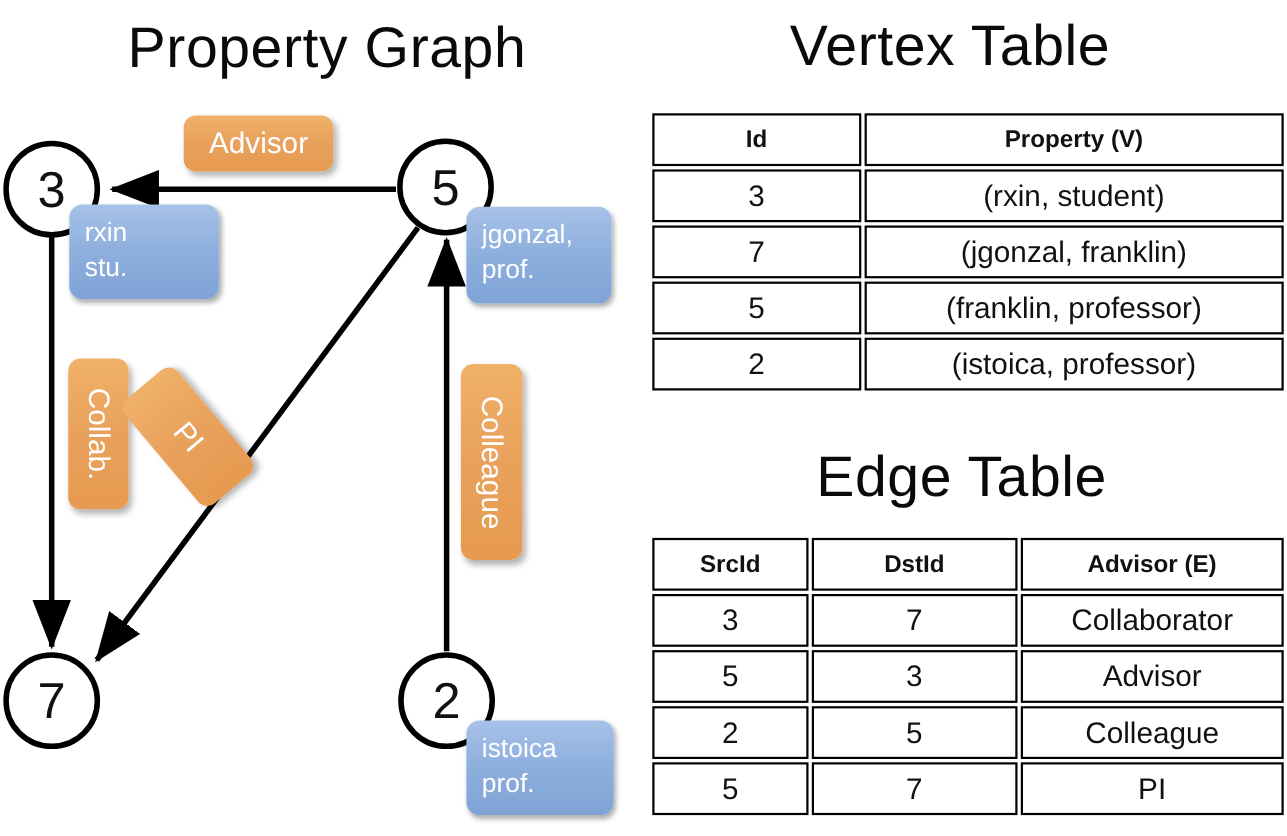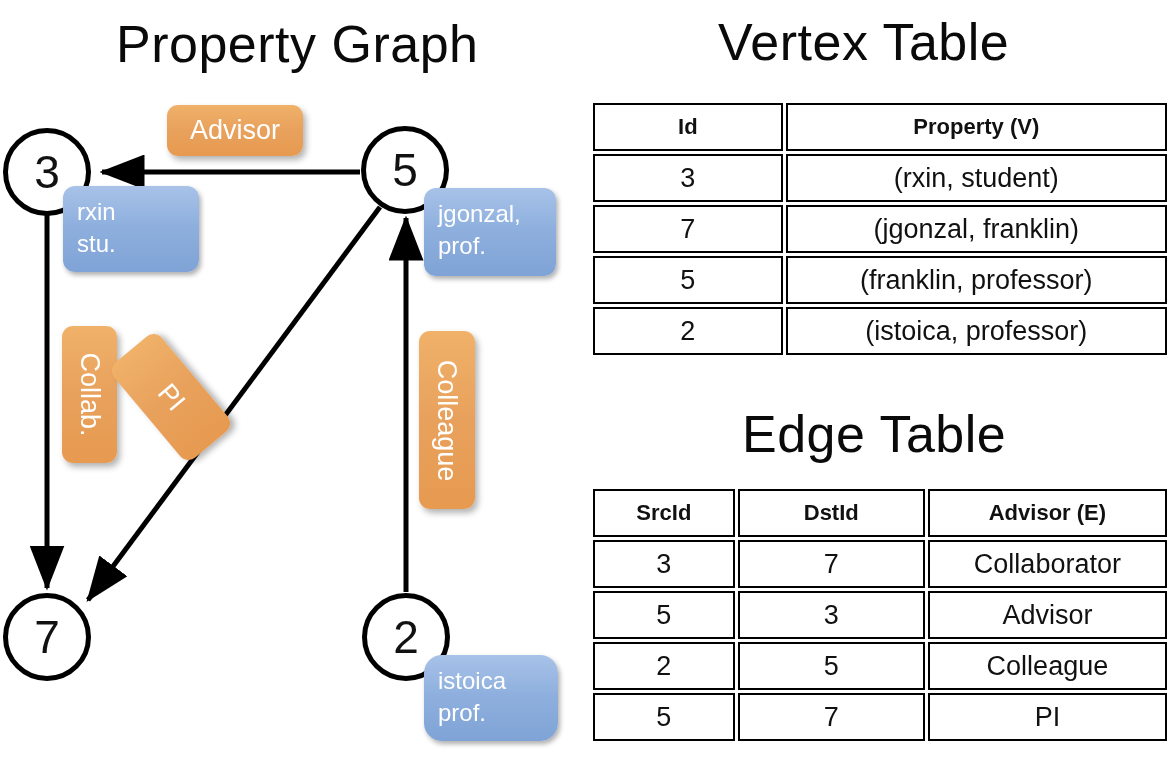--- a/index.html
+++ b/index.html
@@ -73,21 +73,21 @@
     font-weight: 400;
     font-family: "Liberation Sans", sans-serif;
     line-height: 1.35;
     padding: 10px 14px;
     box-sizing: border-box;
     z-index: 4;
   }
   #prop-rxin     { left: 63px;  top: 186px; width: 136px; height: 86px; }
   #prop-franklin { left: 424px; top: 188px; width: 132px; height: 88px; }
   #prop-jgonzal  { left: 62px;  top: 655px; width: 140px; height: 86px; }
-  #prop-istoica  { left: 424px; top: 655px; width: 134px; height: 86px; border-radius: 18px; }
+  #prop-istoica  { left: 424px; top: 655px; width: 134px; height: 86px; }
 
   
   .edge-label {
     position: absolute;
     border-radius: 11px;
     background: linear-gradient(180deg, #f0b169 0%, #e8a15c 50%, #e79a50 100%);
     box-shadow: 3px 4px 6px rgba(0,0,0,0.30);
     color: #ffffff;
     font-size: 27px;
     font-weight: 300;

